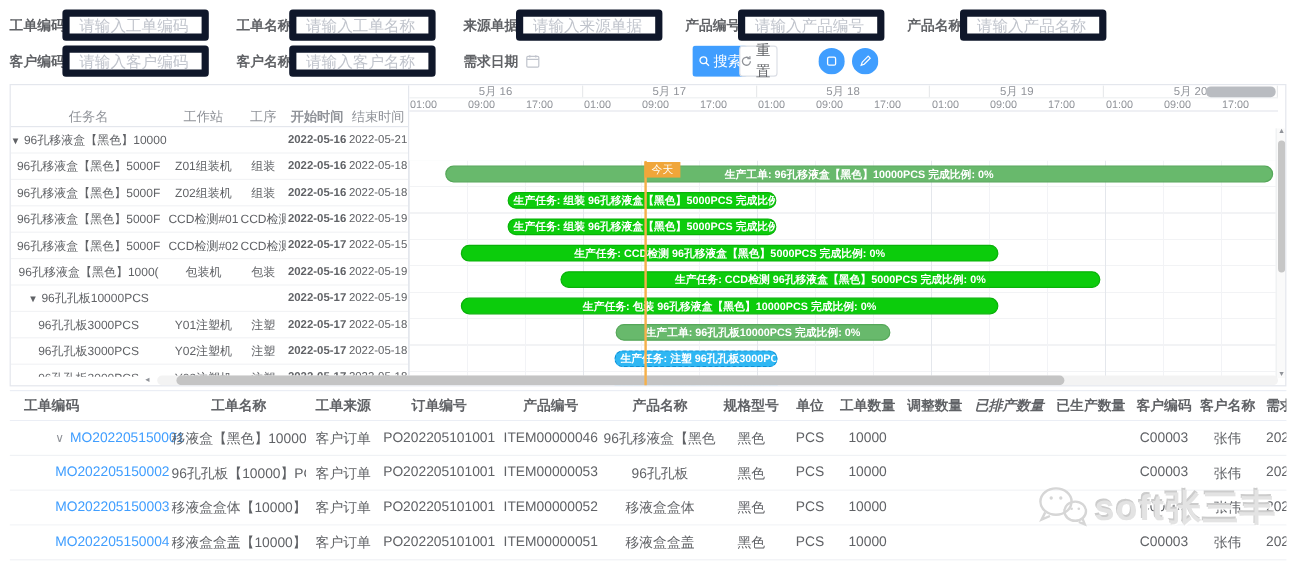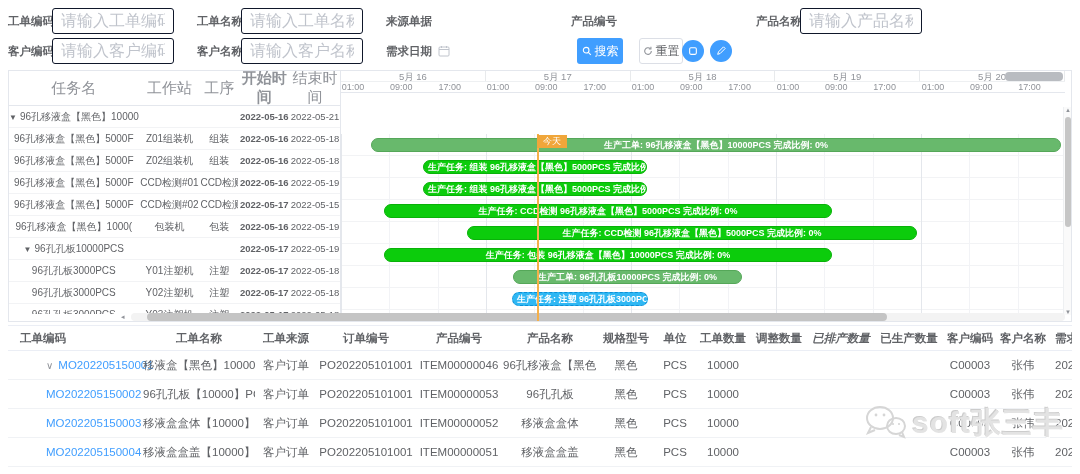--- a/index.html
+++ b/index.html
@@ -5,38 +5,38 @@
   * { box-sizing: border-box; margin: 0; padding: 0; }
   html,body { width:1080px; height:474px; }
   body {
     font-family: "Liberation Sans", "DejaVu Sans", sans-serif;
     background:#fff; color:#606266; font-size:12px;
     position:relative; overflow:hidden;
   }
   
   .f-item { position:absolute; height:26px; display:flex; align-items:center; }
   .f-label { font-weight:700; color:#606266; font-size:11.5px; width:44px; white-space:nowrap; }
-  .f-input { height:26px; width:122px; border:1px solid #0f172a; border-radius:3px;
-             font-size:16px; padding:0 8px; color:#606266; outline:none;
+  .f-input { height:26px; width:122px; border:6px solid #0f172a; border-radius:3px;
+             font-size:13px; padding:0 8px; color:#606266; outline:none;
              font-family:"Liberation Sans",sans-serif; }
   .f-input::placeholder { color:#c0c4cc; }
   .f-date { padding-left:24px; }
   .cal-icon { position:absolute; left:52px; top:7px; width:12px; height:12px; color:#c0c4cc; }
   .btn { position:absolute; height:26px; border-radius:3px; font-size:12px; display:flex;
          align-items:center; justify-content:center; cursor:pointer; gap:3px; border:1px solid transparent; }
   .btn-primary { background:#409eff; color:#fff; }
   .btn-plain { background:#fff; color:#606266; border-color:#dcdfe6; }
   .btn-circle { border-radius:50%; width:22px; height:22px; background:#409eff; color:#fff; }
   .ico { display:inline-flex; }
   
   .gantt { position:absolute; left:8px; top:70px; width:1064px; height:252px;
            border:1px solid #e4e7ed; background:#fff; overflow:hidden; }
   .g-left { position:absolute; left:0; top:0; width:332px; height:100%; border-right:1px solid #e4e7ed; }
-  .g-lheader { height:35px; display:flex; align-items:center; border-bottom:1px solid #e4e7ed;
-               color:#909399; font-size:15px; }
+  .g-lheader { height:35px; display:flex; align-items:flex-end; border-bottom:1px solid #e4e7ed;
+               color:#909399; font-size:11px; }
   .g-lheader > div { text-align:center; }
   .g-c0 { width:130px; } .g-c1 { width:62px; } .g-c2 { width:38px; } .g-c3 { width:52px;font-weight:bold; } .g-c4 { width:50px; }
   .g-lrows { height:208px; overflow:hidden; }
   .g-lrow { height:22px; display:flex; align-items:center; border-bottom:1px solid #f2f3f5;
             font-size:10px; color:#606266; cursor:default; }
   .g-lrow > div { text-align:center; white-space:nowrap; overflow:hidden; }
   .g-lrow .g-c3, .g-lrow .g-c4 { font-size:9.5px; }
   .g-caret { color:#606266; font-size:8px; margin-right:3px; cursor:pointer; }
   .g-right { position:absolute; left:332px; top:0; width:724px; height:100%; overflow:hidden; }
   .g-range { height:13px; line-height:13px; text-align:center; font-size:10px; color:#606266;
@@ -102,23 +102,25 @@
     <div class="f-item" style="left: 8px; top: 8px;">
       <span class="f-label">工单编码</span>
       <input class="f-input" placeholder="请输入工单编码" style="">
     </div>
     <div class="f-item" style="left: 197px; top: 8px;">
       <span class="f-label">工单名称</span>
       <input class="f-input" placeholder="请输入工单名称" style="">
     </div>
     <div class="f-item" style="left: 386px; top: 8px;">
       <span class="f-label">来源单据</span>
+      <input class="f-input" placeholder="请输入来源单据" style="">
     </div>
     <div class="f-item" style="left: 571px; top: 8px;">
       <span class="f-label">产品编号</span>
+      <input class="f-input" placeholder="请输入产品编号" style="">
     </div>
     <div class="f-item" style="left: 756px; top: 8px;">
       <span class="f-label">产品名称</span>
       <input class="f-input" placeholder="请输入产品名称" style="">
     </div>
     <div class="f-item" style="left: 8px; top: 38px;">
       <span class="f-label">客户编码</span>
       <input class="f-input" placeholder="请输入客户编码" style="">
     </div>
     <div class="f-item" style="left: 197px; top: 38px;">
@@ -138,21 +140,21 @@
 
 <div class="btn btn-primary" style="left:577px; top:38px; width:46px;">
   <span class="ico">
     <svg width="10" height="10" viewBox="0 0 12 12">
         <circle cx="5" cy="5" r="3.4" fill="none" stroke="#fff" stroke-width="1.3"></circle>
         <line x1="7.6" y1="7.6" x2="10.6" y2="10.6" stroke="#fff" stroke-width="1.3"></line>
       </svg>
   </span>
   <span>搜索</span>
 </div>
-<div class="btn btn-plain" style="left:639px; top:38px; width:44px;">
+<div class="btn btn-plain" style="left:616px; top:38px; width:32px;">
   <span class="ico">
     <svg width="10" height="10" viewBox="0 0 12 12">
         <path d="M10 6a4 4 0 1 1-1.2-2.8" fill="none" stroke="#909399" stroke-width="1.3"></path>
         <path d="M9.5 1v2.5H7" fill="none" stroke="#909399" stroke-width="1.3"></path>
       </svg>
   </span>
   <span>重置</span>
 </div>
 <div class="btn btn-circle" style="left:682px; top:40px;">
   <span class="ico">

